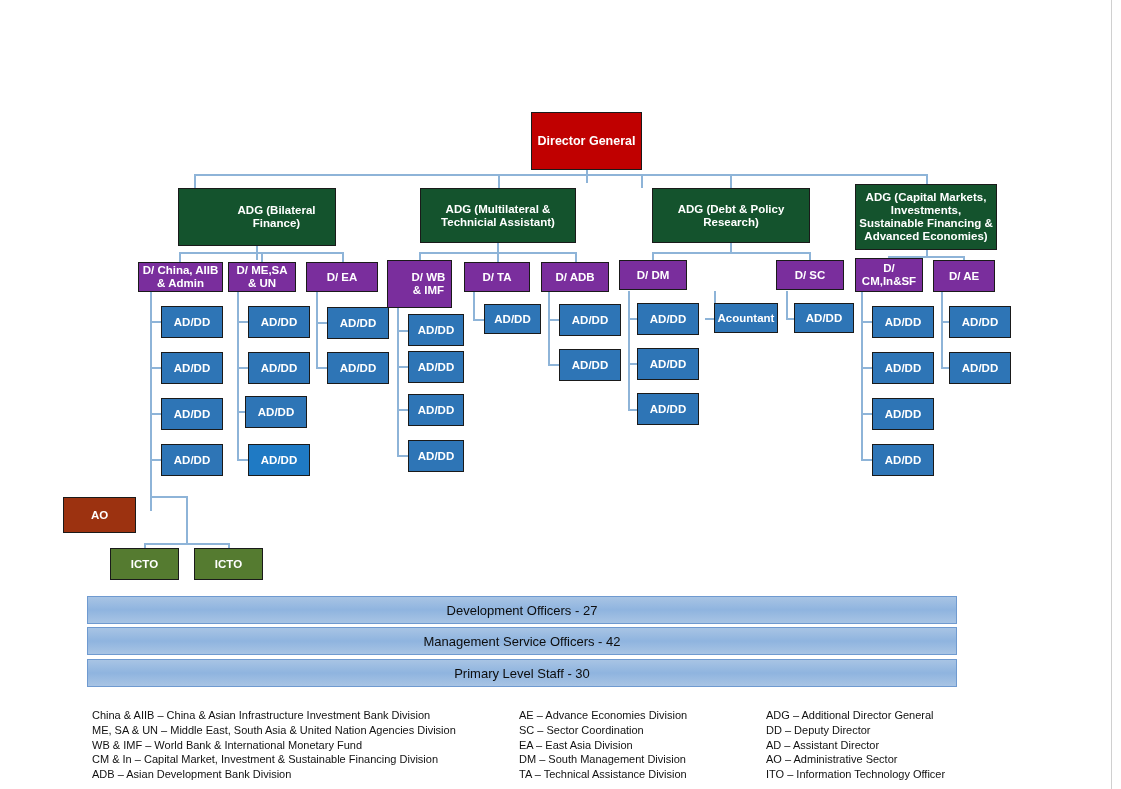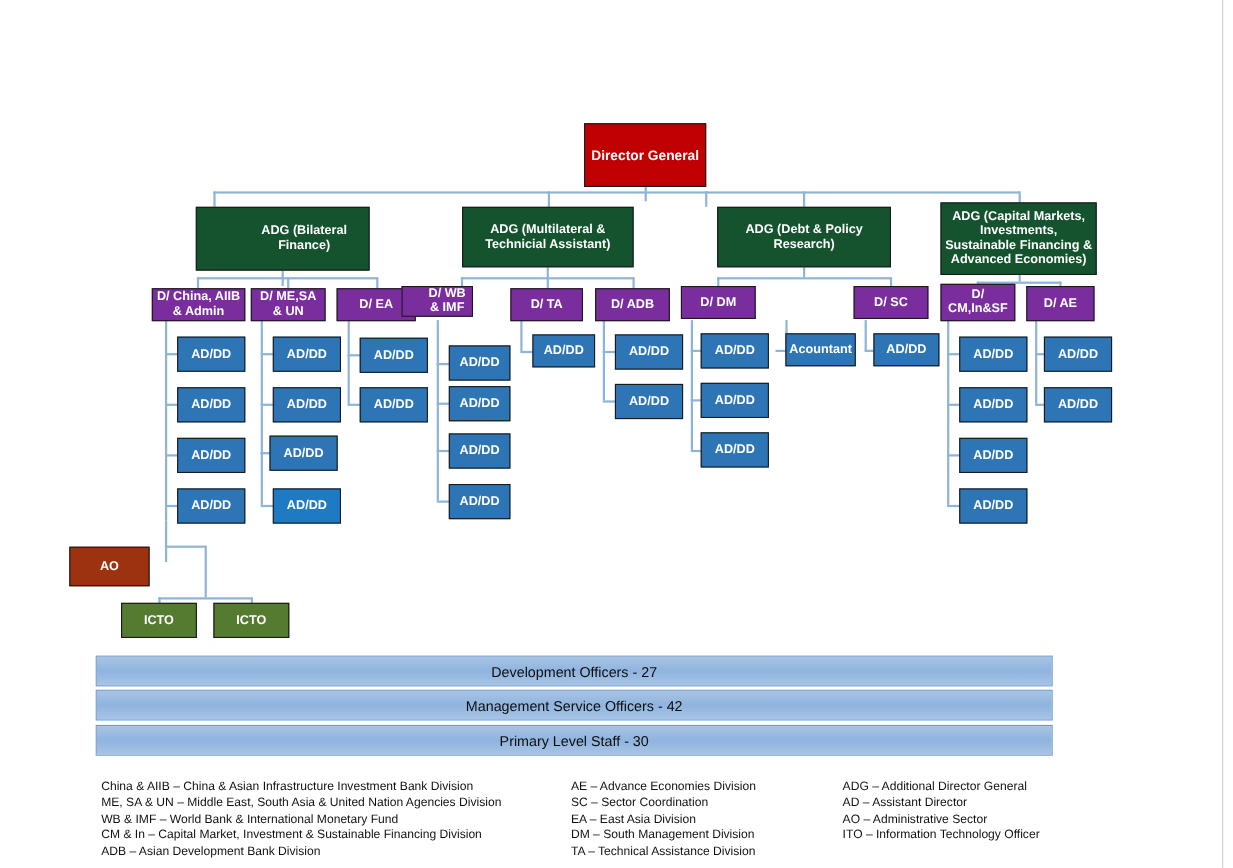--- a/index.html
+++ b/index.html
@@ -182,21 +182,21 @@
   <div class="node n-adg" style="left:652px; top:188px; width:158px; height:55px;">ADG (Debt &amp; Policy Research)</div>
 
   <div class="node n-adg" style="left:855px; top:184px; width:142px; height:66px;">ADG  (Capital Markets, Investments, Sustainable Financing &amp; Advanced Economies)</div>
 
   <div class="node n-dir" style="left:138px; top:262px; width:85px; height:30px;">D/ China, AIIB &amp; Admin</div>
 
   <div class="node n-dir" style="left:228px; top:262px; width:68px; height:30px;">D/ ME,SA &amp; UN</div>
 
   <div class="node n-dir" style="left:306px; top:262px; width:72px; height:30px;">D/ EA</div>
 
-  <div class="node n-dir" style="left:365px; top:260px; width:65px; height:28px;padding-left:20px;">D/ WB &amp; IMF</div>
+  <div class="node n-dir" style="left:387px; top:260px; width:65px; height:48px;padding-left:20px;">D/ WB &amp; IMF</div>
 
   <div class="node n-dir" style="left:464px; top:262px; width:66px; height:30px;">D/ TA</div>
 
   <div class="node n-dir" style="left:541px; top:262px; width:68px; height:30px;">D/ ADB</div>
 
   <div class="node n-dir" style="left:619px; top:260px; width:68px; height:30px;">D/ DM</div>
 
   <div class="node n-dir" style="left:776px; top:260px; width:68px; height:30px;">D/ SC</div>
 
   <div class="node n-dir" style="left:855px; top:258px; width:68px; height:34px;">D/ CM,In&amp;SF</div>
@@ -262,18 +262,19 @@
   <div class="legend" style="left:519px; top:708px; width:240px;">
     <div>AE – Advance Economies Division</div>
     <div>SC – Sector Coordination</div>
     <div>EA – East Asia Division</div>
     <div>DM – South Management Division</div>
     <div>TA – Technical Assistance Division</div>
   </div>
 
   <div class="legend" style="left:766px; top:708px; width:240px;">
     <div>ADG – Additional Director General</div>
+    <div>DD – Deputy Director</div>
     <div>AD – Assistant Director</div>
     <div>AO – Administrative Sector</div>
     <div>ITO – Information Technology Officer</div>
   </div>
 
 </div>
 
 </body></html>

